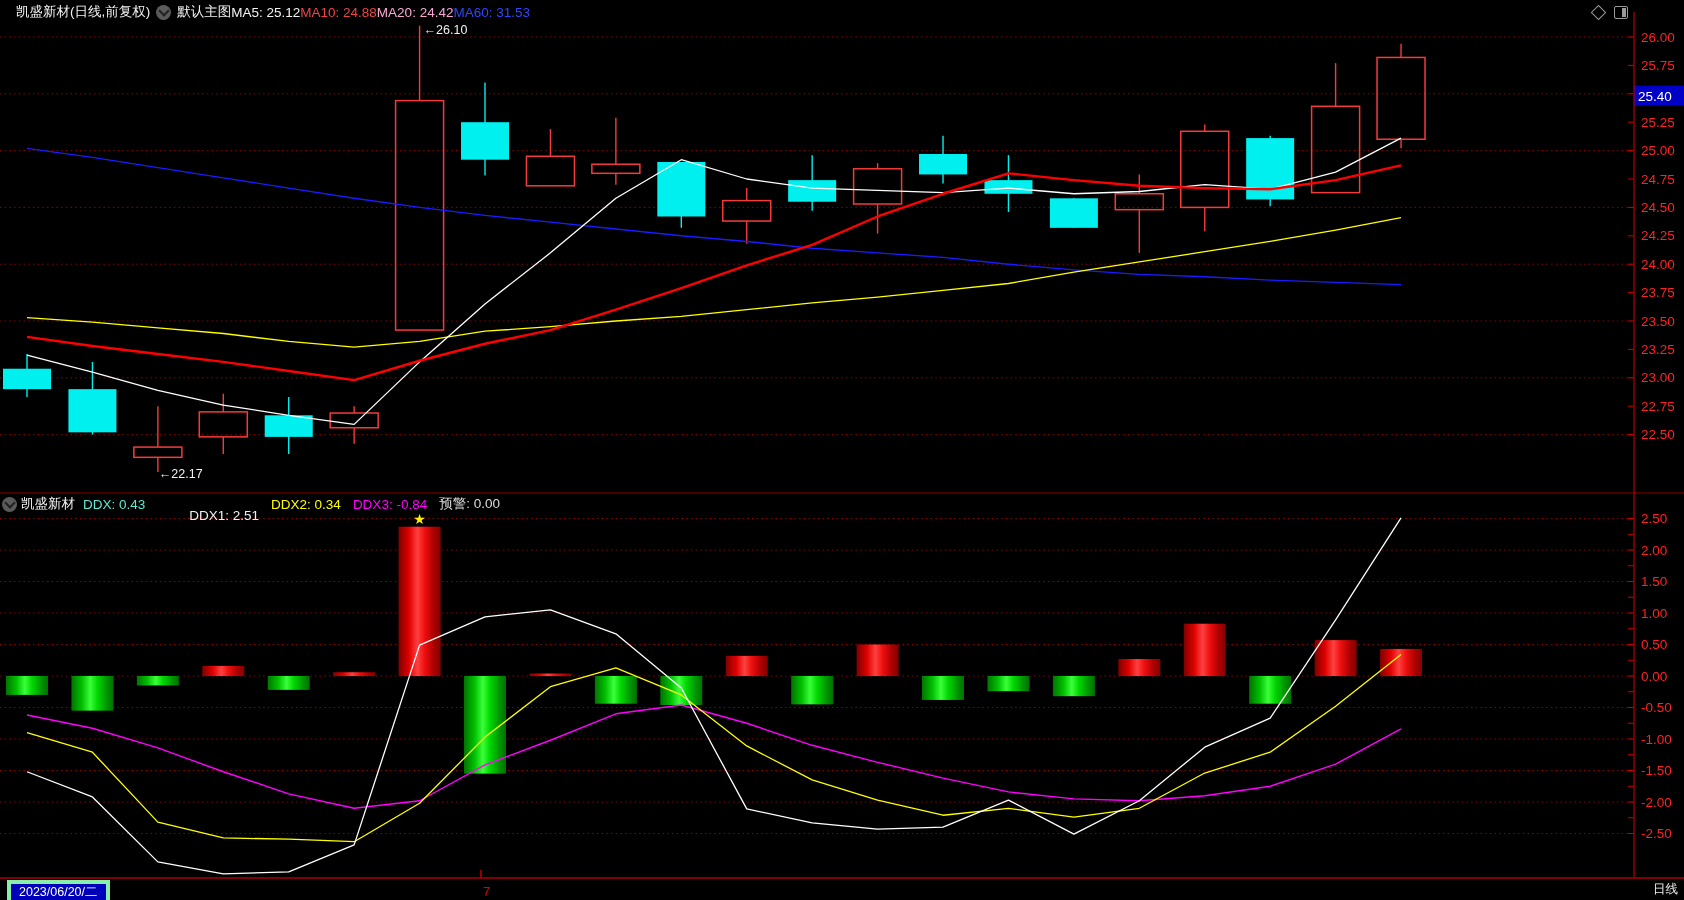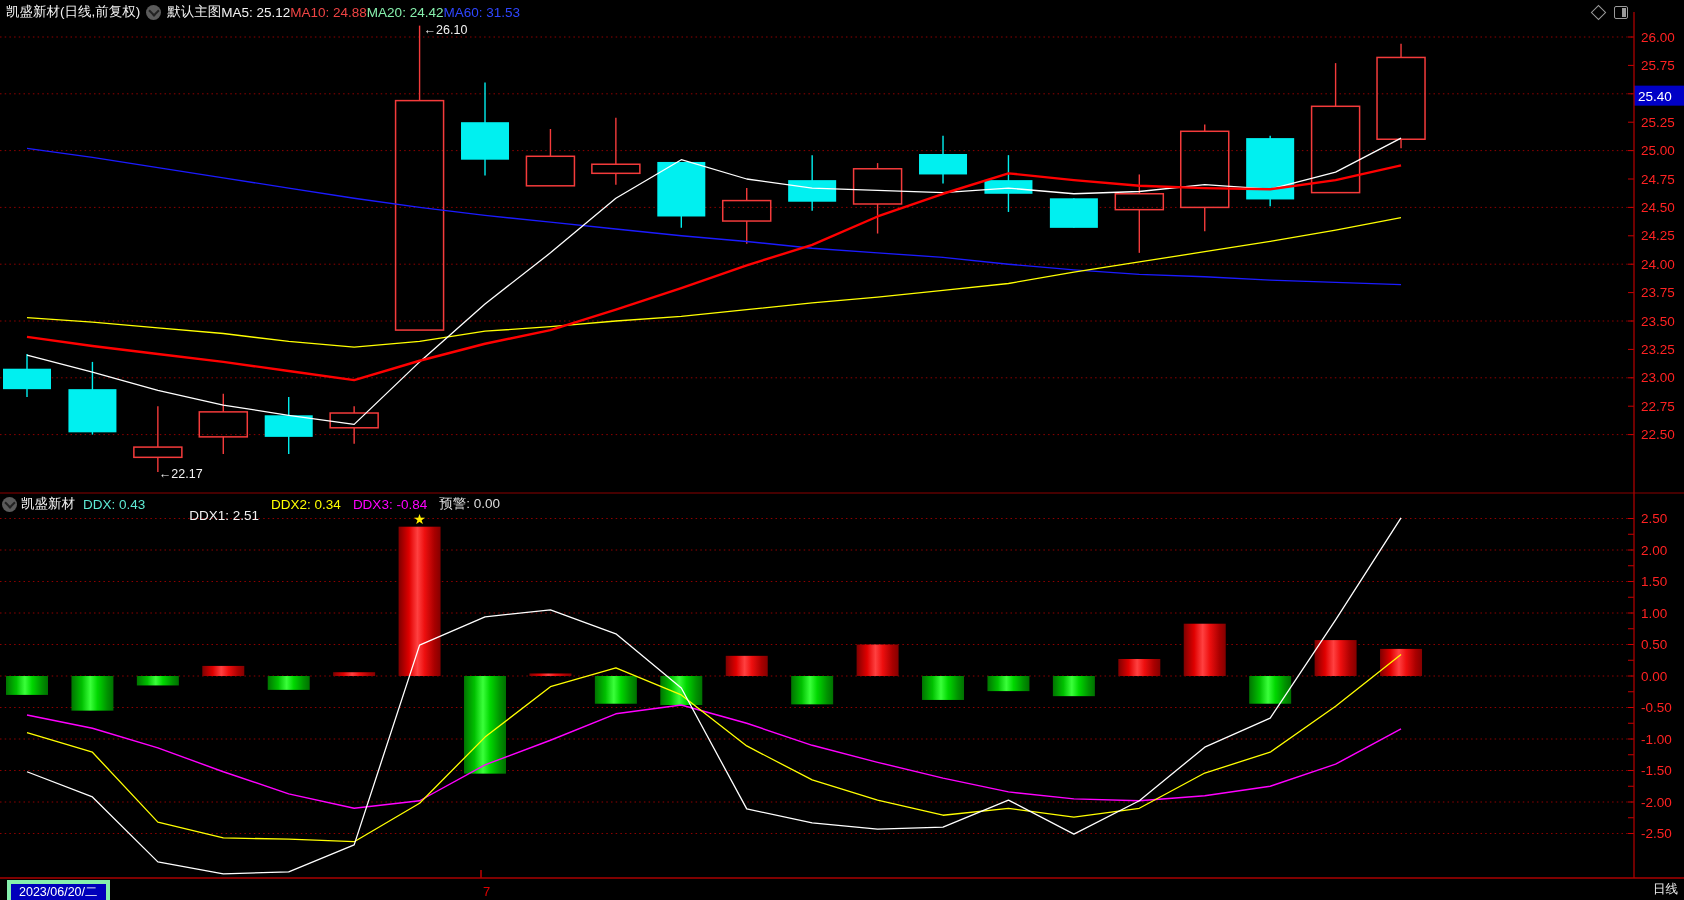--- a/index.html
+++ b/index.html
@@ -1,20 +1,20 @@
 <!DOCTYPE html>
 <html><head>
 <meta charset="utf-8">
 <style>
   html,body{margin:0;padding:0;background:#000;}
   body{width:1684px;height:900px;position:relative;overflow:hidden;
        font-family:"Liberation Sans","DejaVu Sans",sans-serif;color:#eee;}
   #chart-svg{position:absolute;left:0;top:0;}
   .topbar{position:absolute;left:0;top:0;width:1684px;height:24px;display:flex;
-          align-items:center;padding-left:6px;box-sizing:border-box;font-size:13.5px;gap:0;}
+          align-items:center;padding-left:16px;box-sizing:border-box;font-size:13.5px;gap:0;}
   .topbar .sym{color:#f2f2f2;}
   .circlechev{width:15px;height:15px;border-radius:50%;background:#5b5b5b;display:inline-flex;
               align-items:center;justify-content:center;margin:0 6px;flex:none;}
   .circlechev .chev{width:6px;height:6px;border-right:2px solid #222;border-bottom:2px solid #222;
               transform:rotate(45deg);margin-top:-3px;}
   .malab{}
   .rticons{margin-left:auto;margin-right:56px;display:flex;align-items:center;gap:10px;}
   .dia{width:9px;height:9px;border:1.5px solid #9a9a9a;transform:rotate(45deg);}
   .pane{width:14px;height:13px;border:1.5px solid #9a9a9a;border-radius:2px;position:relative;box-sizing:border-box;}
   .pane .half{position:absolute;right:1px;top:1px;bottom:1px;width:4px;background:#9a9a9a;}
@@ -277,21 +277,21 @@
 </svg>
 
 <div class="topbar">
   <span class="sym">凯盛新材(日线,前复权)</span>
   <span class="circlechev">
       <span class="chev"></span>
     </span>
   <span style="color:#f2f2f2;">默认主图</span>
   <span class="malab" style="color: rgb(242, 242, 242);">MA5: 25.12</span>
   <span class="malab" style="color: #ef4444;">MA10: 24.88</span>
-  <span class="malab" style="color: #86efac;">MA20: 24.42</span>
+  <span class="malab" style="color: #f9a8d4;">MA20: 24.42</span>
   <span class="malab" style="color: rgb(47, 70, 255);">MA60: 31.53</span>
   <span class="rticons">
     <span class="dia"></span>
     <span class="pane">
         <span class="half"></span>
       </span>
   </span>
 </div>
 
 <div class="ddxbar">

